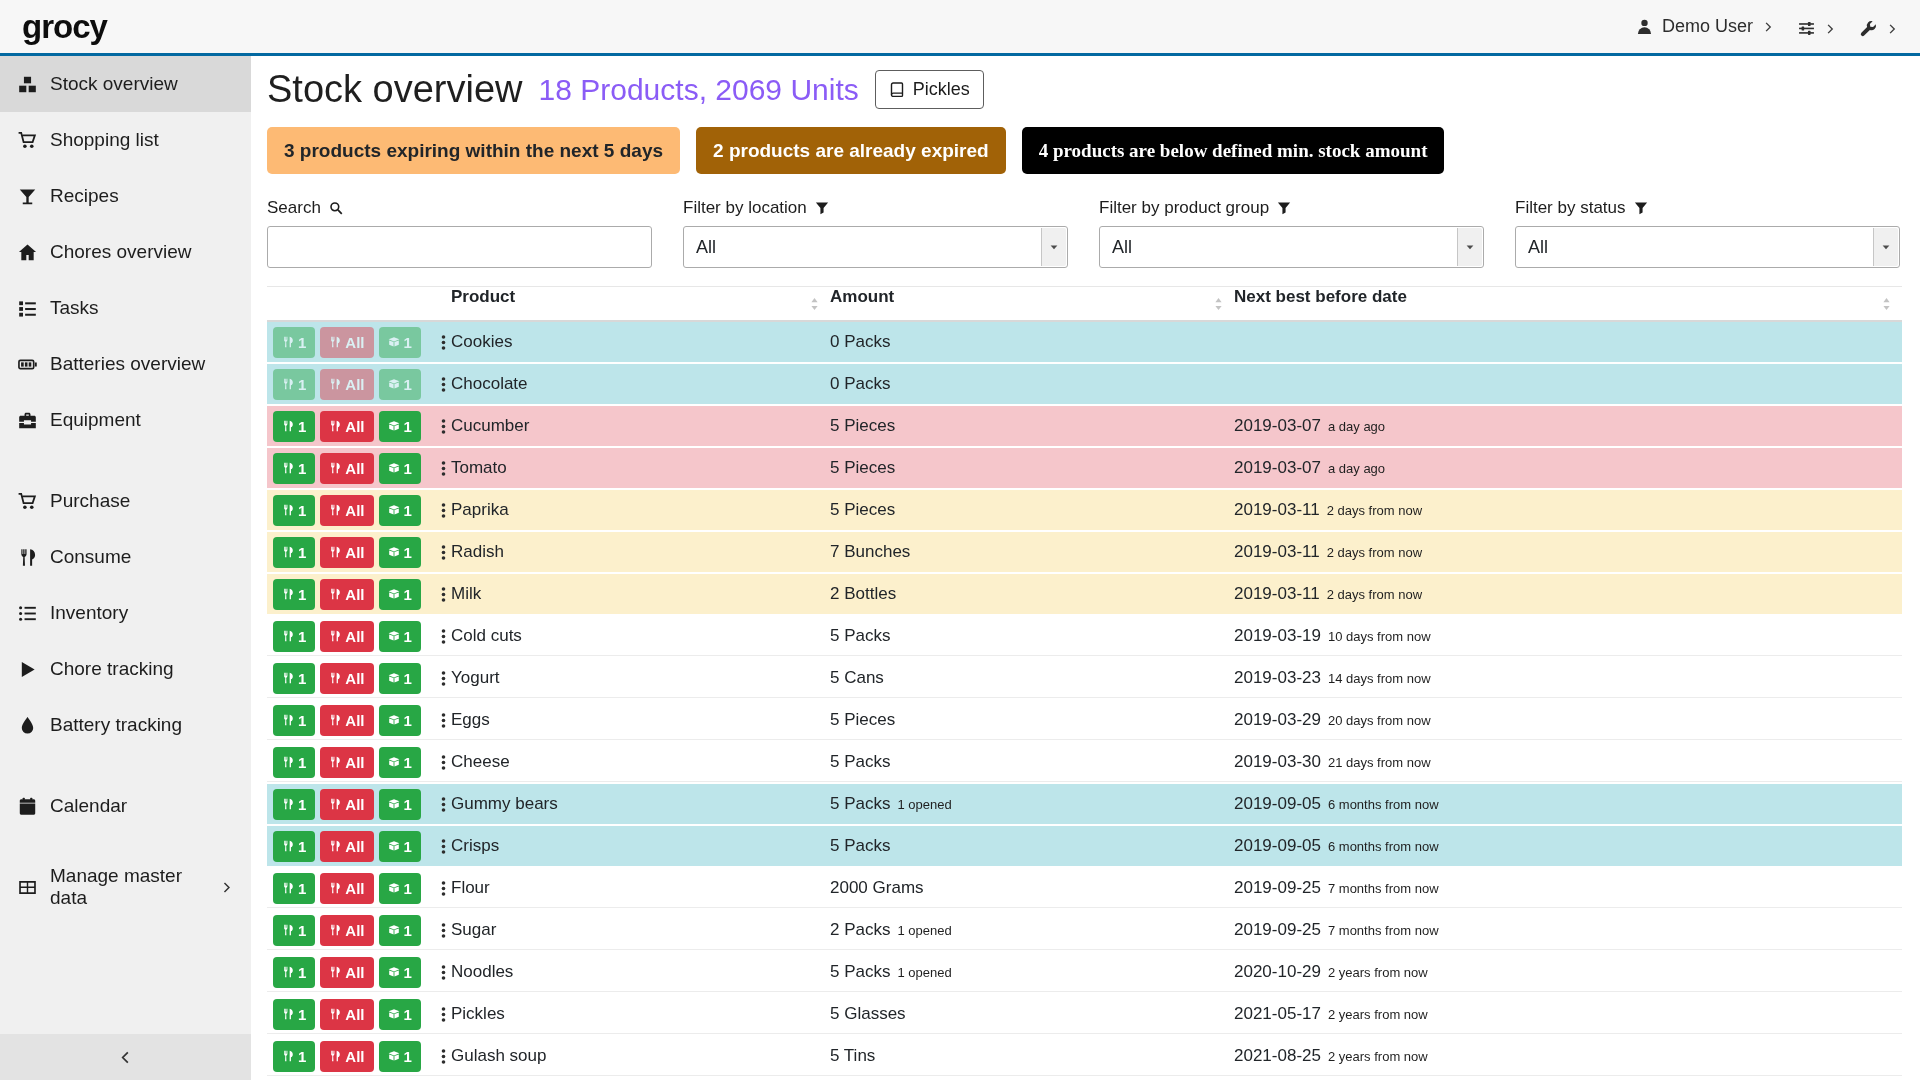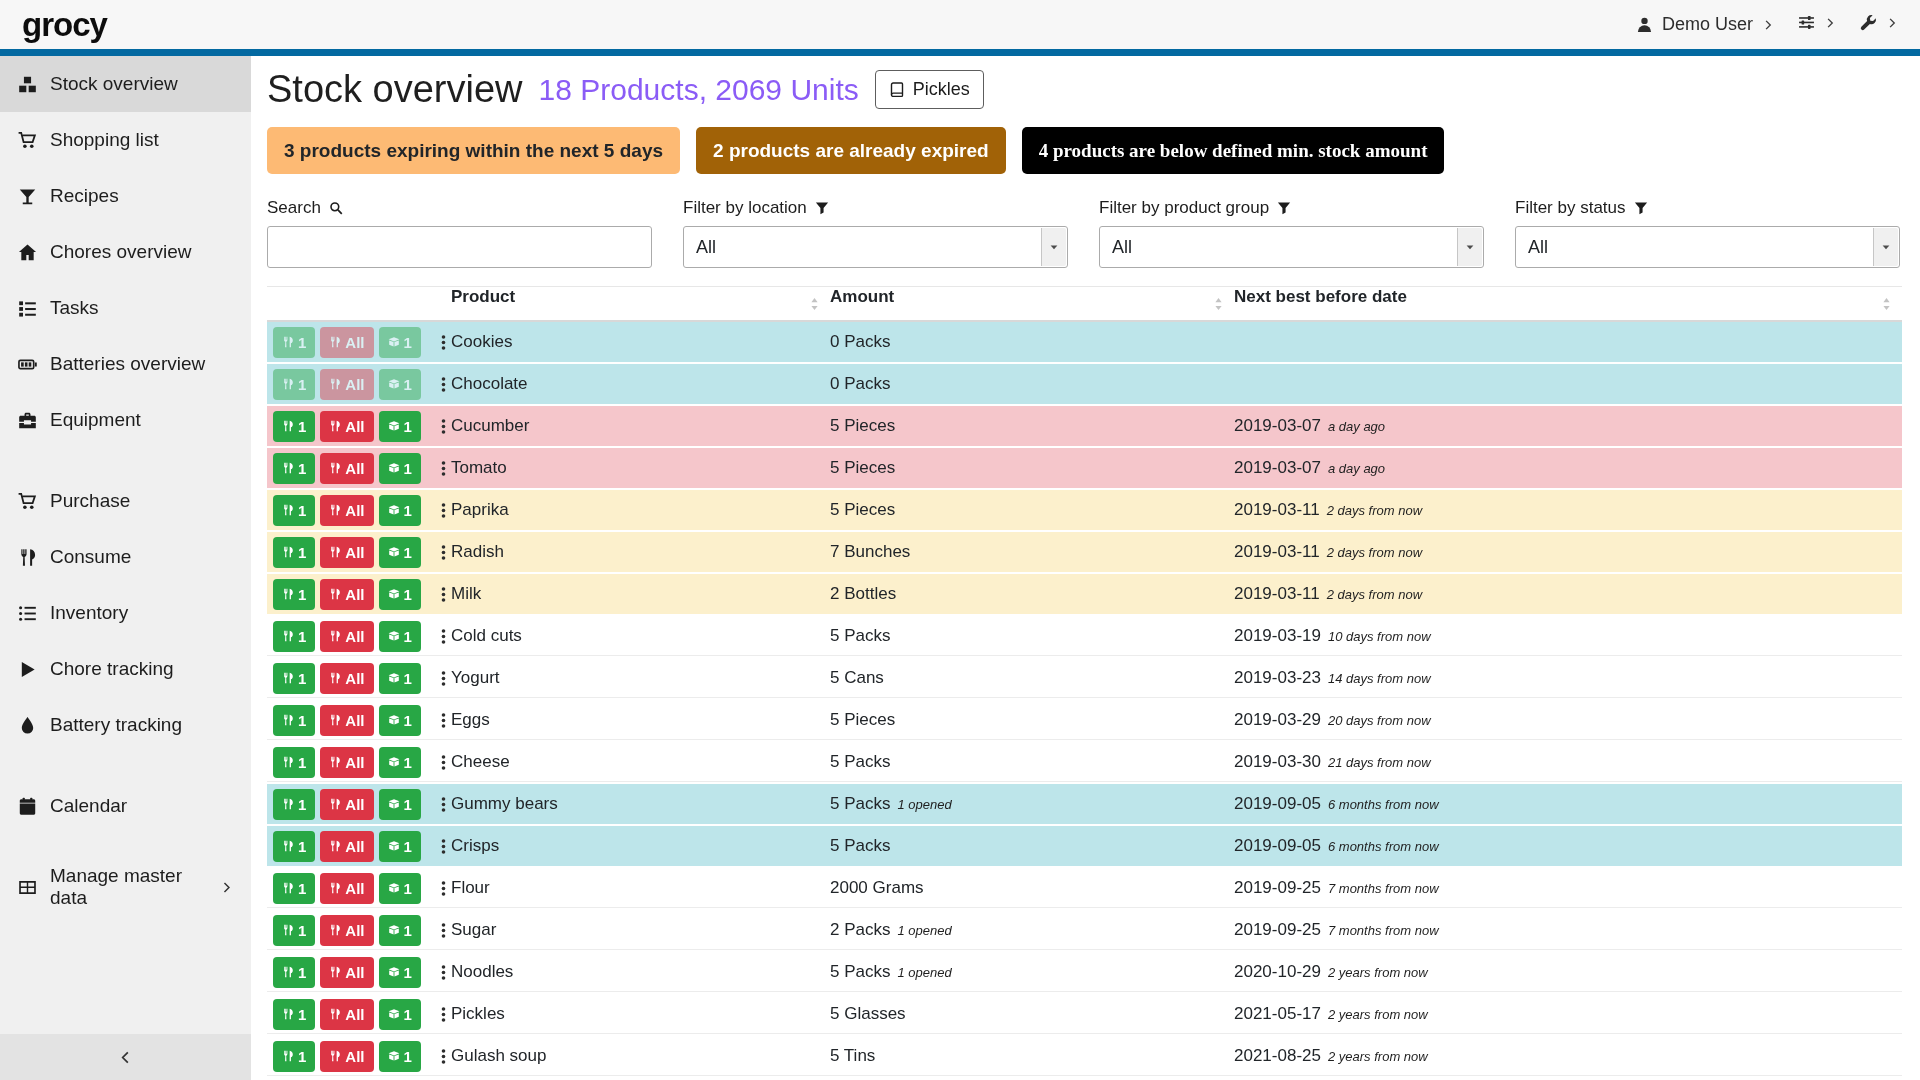--- a/index.html
+++ b/index.html
@@ -3,23 +3,23 @@
 <meta charset="utf-8">
 <style>
   *{box-sizing:border-box;margin:0;padding:0}
   html,body{width:1920px;height:1080px;overflow:hidden;background:#fff;color:#212529;
     font-family:"Liberation Sans",sans-serif}
   .icon{display:inline-block;flex:none}
   .icon svg{display:block;width:100%;height:100%;fill:currentColor}
 
   
   .navbar{position:fixed;top:0;left:0;right:0;height:56px;background:#f7f7f7;
-    border-bottom:7px solid #0369a1;display:flex;align-items:center;padding:0 22px;z-index:10}
+    border-bottom:3px solid #0369a1;display:flex;align-items:center;padding:0 22px;z-index:10}
   .logo{font-size:33px;font-weight:800;letter-spacing:-1px;color:#0d0d0d}
-  .nav-right{margin-left:auto;display:flex;align-items:flex-start;gap:24px}
+  .nav-right{margin-left:auto;display:flex;align-items:flex-end;gap:24px}
   .nav-item{display:flex;align-items:center;gap:9px;color:#2d2d2d;font-size:18px;cursor:pointer}
   .nicon{width:17px;height:17px;color:#2d2d2d}
   .chev{width:12px;height:12px;color:#3c3c3c}
 
   
   .sidebar{position:fixed;top:56px;left:0;bottom:0;width:251px;background:#f0f0f0;
     display:flex;flex-direction:column}
   .side-nav{flex:1;overflow:hidden}
   .nav-group{margin-bottom:25px}
   .side-item{height:56px;display:flex;align-items:center;gap:13px;padding:0 18px;
@@ -79,21 +79,21 @@
   .btn{height:31px;border:none;border-radius:4px;color:#fff;display:inline-flex;align-items:center;
     justify-content:center;gap:4px;font-size:15px;font-weight:700;padding:0 9px;cursor:pointer;font-family:inherit}
   .btn .icon{width:12px;height:12px;color:#fff}
   .btn-green{background:#28a745}
   .btn-red{background:#dc3545}
   .btn.disabled{opacity:.45;cursor:default}
   .row-menu{width:17px;height:17px;color:#2d2d2d;margin-left:9px;cursor:pointer}
   .product-cell{width:379px}
   .amount-cell{width:404px}
   .date-cell{flex:1}
-  .note{font-size:13px;font-style:italic;margin-left:7px;color:#1f1f1f}
+  .note{font-size:13px;margin-left:7px;color:#1f1f1f}
 </style>
 </head>
 <body>
 
 <header class="navbar">
   <div class="logo">grocy</div>
   <div class="nav-right">
       <div class="nav-item">
         <span class="icon nicon">
           <svg viewBox="0 0 16 16">

